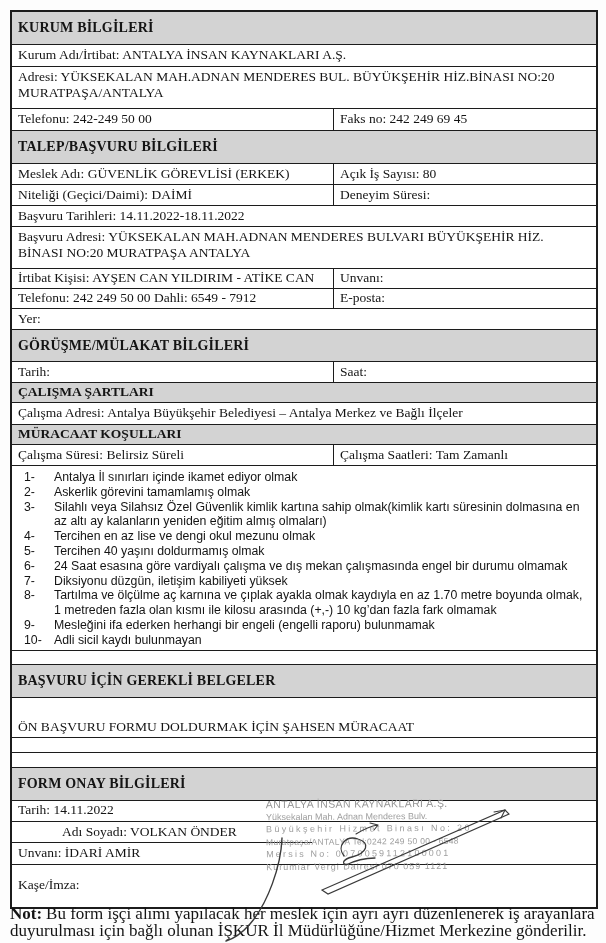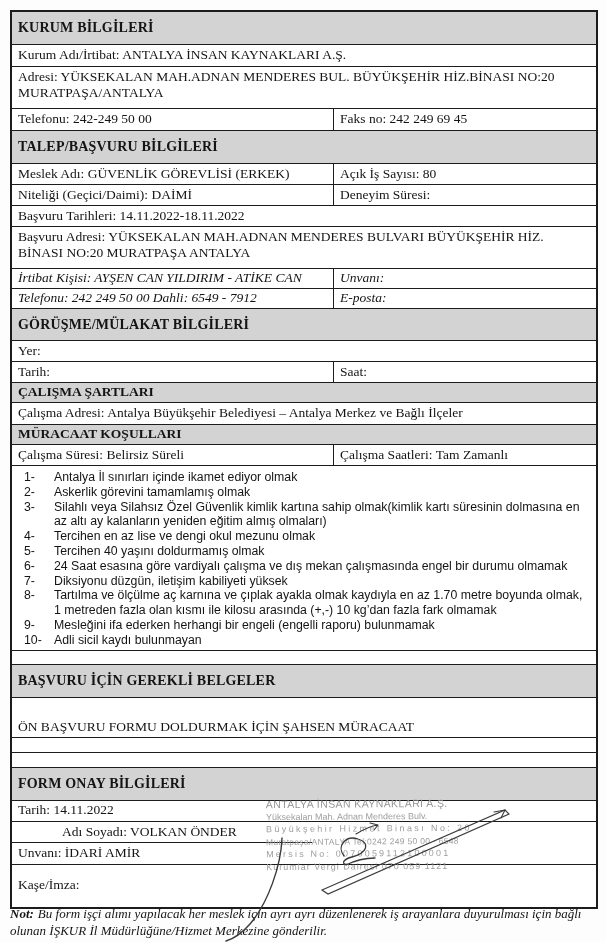--- a/index.html
+++ b/index.html
@@ -14,21 +14,21 @@
   .cell { padding:1px 6px; font-size:13.5px; line-height:1.22; }
   .full { flex:1; }
   .left { flex:0 0 322px; border-right:1.6px solid #1c1c1c; align-self:stretch; display:flex; align-items:center; }
   .right { flex:1; align-self:stretch; display:flex; align-items:center; }
 
   .hdr  { background:#d3d3d3; min-height:33px; }
   .hdr .cell  { font-weight:bold; font-size:14px; letter-spacing:0.2px; }
   .hdrs { background:#d3d3d3; min-height:20px; }
   .hdrs .cell { font-weight:bold; font-size:13.5px; }
 
-  .r20 { min-height:20px;font-style:italic; }
+  .r20 { min-height:20px; }
   .r21 { min-height:21px; }
   .r22 { min-height:22px; }
   .r32 { min-height:32px; }
   .r42 { min-height:42px; align-items:flex-start; }
   .r42 .cell { padding-top:2px; }
   .topalign { align-items:flex-end; }
   .topalign .cell { padding-top:3px; }
   .e14 { min-height:14px; }
   .e15 { min-height:15px; }
   .on40 { min-height:40px; }
@@ -47,22 +47,22 @@
 
   .stamp { position:absolute; left:266px; top:797px; width:324px; z-index:3;
            font-family:"Liberation Sans", sans-serif; color:#9e9e9e; font-size:9px;
            line-height:12.6px; transform:rotate(-0.4deg); }
   .stamp .s1 { font-size:10.5px; color:#949494; letter-spacing:0.4px; }
   .stamp .s3 { letter-spacing:2.4px; }
   .stamp .s4 { font-size:8.5px; letter-spacing:0.3px; }
   .stamp .s5 { letter-spacing:2.2px; }
   .stamp .s6 { letter-spacing:1px; }
 
-  .note { position:absolute; left:10px; top:906px; width:588px; font-style:italic;
-          font-size:13px; line-height:16.5px; }
+  .note { position:absolute; left:10px; top:906px; width:588px; 
+          font-size:17px; line-height:16.5px; }
   .note .nlabel { font-weight:bold; margin-right:4px; }
 
   .sig { position:absolute; left:0; top:0; width:606px; height:943px; z-index:5; pointer-events:none; }
 </style>
 </head>
 <body>
 
 <div class="sheet">
 
   <div class="tbl">
@@ -120,25 +120,25 @@
     </div>
     <div class="row r20">
       <div class="left">
         <div class="cell">Telefonu: 242 249 50 00 Dahli: 6549 - 7912</div>
       </div>
       <div class="right">
         <div class="cell">E-posta:</div>
       </div>
     </div>
 
+    <div class="row r21">
+      <div class="cell full">Yer:</div>
+    </div>
     <div class="row hdr r32">
       <div class="cell full">GÖRÜŞME/MÜLAKAT BİLGİLERİ</div>
-    </div>
-    <div class="row r21">
-      <div class="cell full">Yer:</div>
     </div>
     <div class="row r21">
       <div class="left">
         <div class="cell">Tarih:</div>
       </div>
       <div class="right">
         <div class="cell">Saat:</div>
       </div>
     </div>
 

